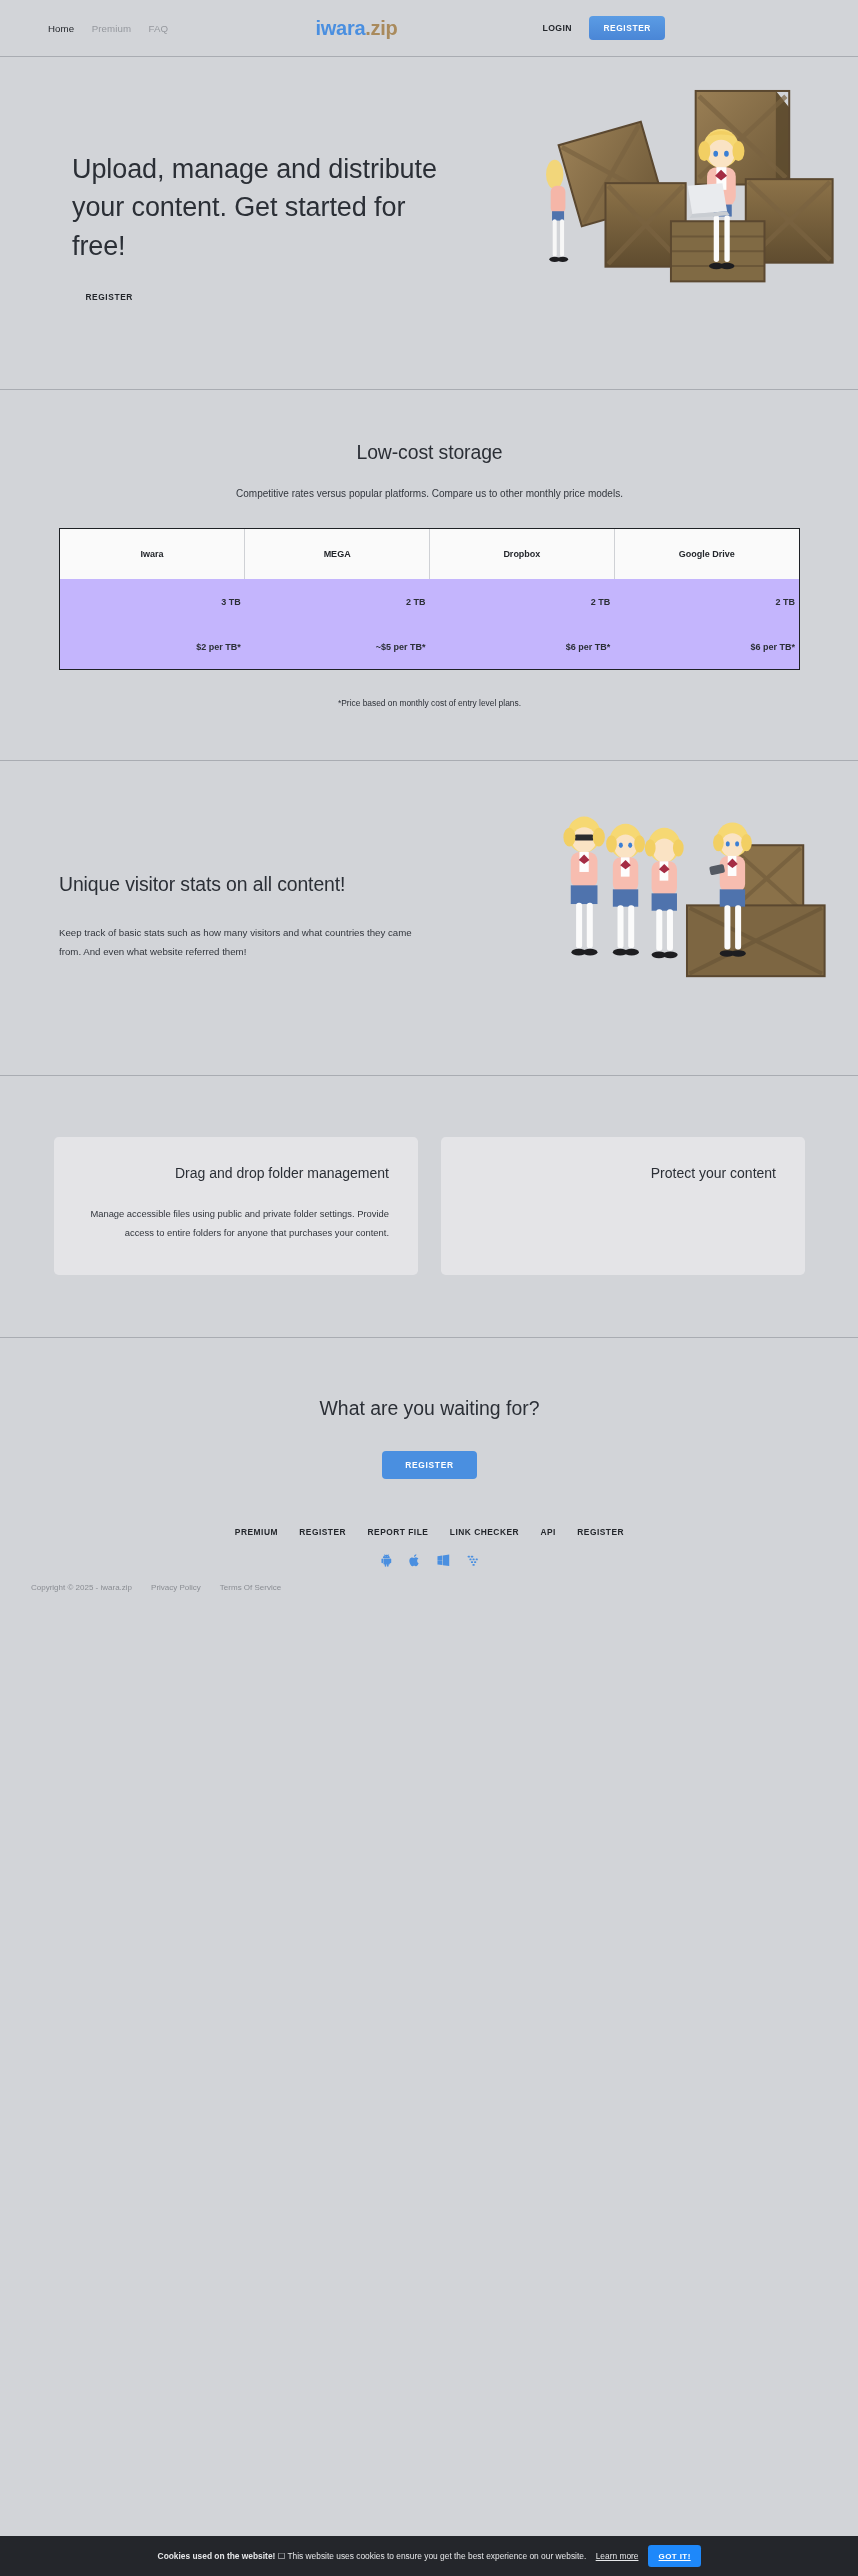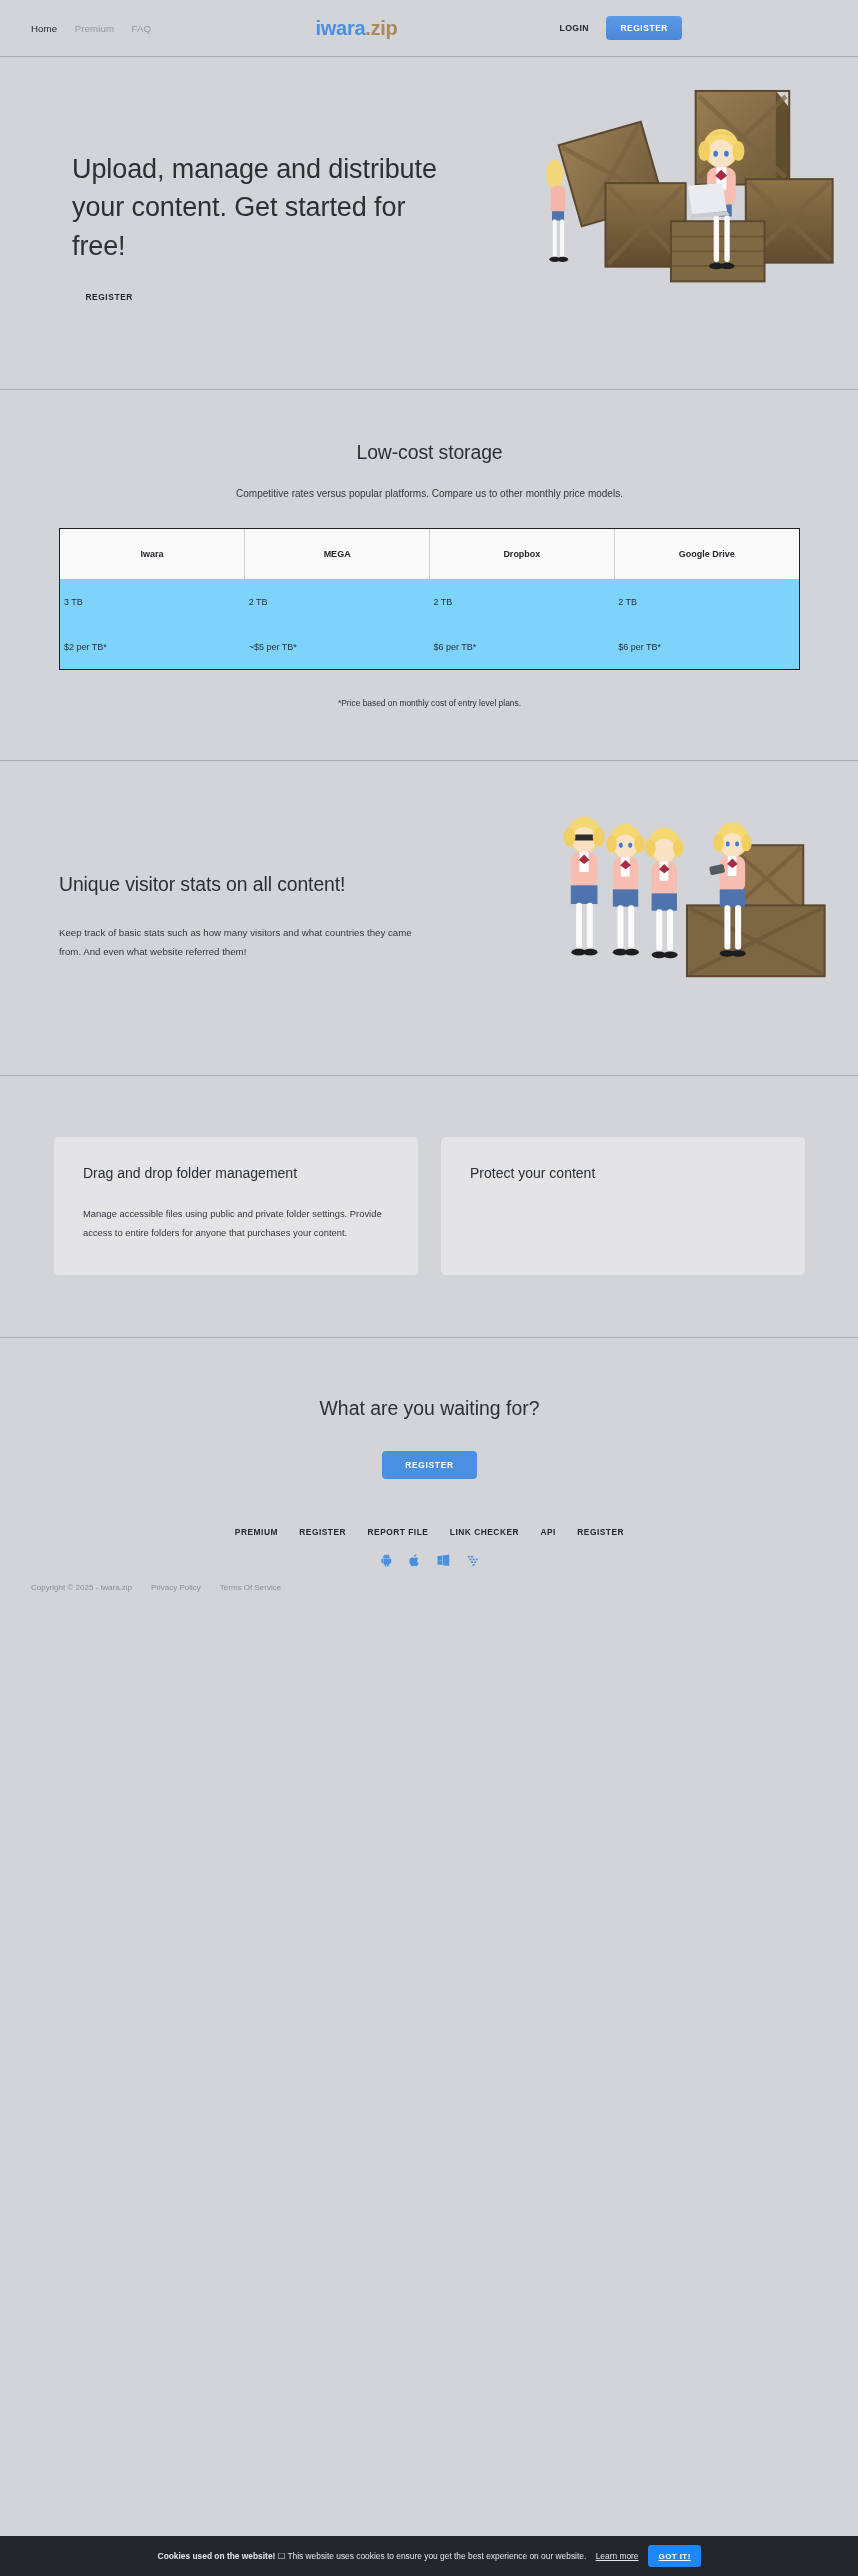--- a/index.html
+++ b/index.html
@@ -24,21 +24,21 @@
     background: #d2d4d8;
     position: relative;
   }
 
   
   .navbar {
     height: 56px;
     width: 713px;
     display: flex;
     align-items: center;
-    padding: 0 31px;
+    padding: 0 48px;
     position: relative;
     background: #d2d4d8;
   }
   .nav-left {
     display: flex;
     align-items: center;
     gap: 17.4px;
   }
   .nav-link {
     font-size: 9.7px;
@@ -176,23 +176,23 @@
     color: #23262b;
     padding: 20px 4px;
     border-right: 0.7px solid #cfd1d5;
     text-align: center;
   }
   table.price thead th:last-child { border-right: none; }
   table.price tbody td {
     font-size: 9px;
     color: #2b2f36;
     padding: 17.4px 4px;
-    text-align: left;
-    background: #7dd3fc;
-    font-weight: 400;
+    text-align: right;
+    background: #c4b5fd;
+    font-weight: 700;
   }
   .table-note {
     margin-top: 28px;
     font-size: 8.4px;
     color: #2b2f36;
   }
 
   
   .stats {
     height: 314px;
@@ -231,21 +231,21 @@
     padding-bottom: 62px;
     display: flex;
     justify-content: center;
     gap: 23px;
   }
   .card {
     width: 364px;
     background: #e4e4e7;
     border-radius: 4.7px;
     padding: 28px 29px 32px;
-    text-align: left;
+    text-align: right;
   }
   .card-title {
     font-size: 14px;
     font-weight: 300;
     color: #2b2f36;
   }
   .card-body {
     margin-top: 24px;
     font-size: 9.4px;
     line-height: 2.0;

